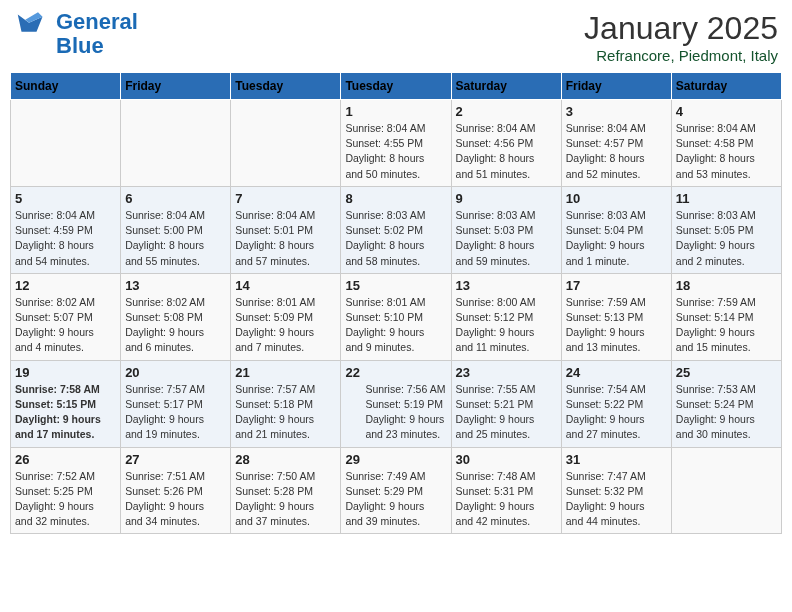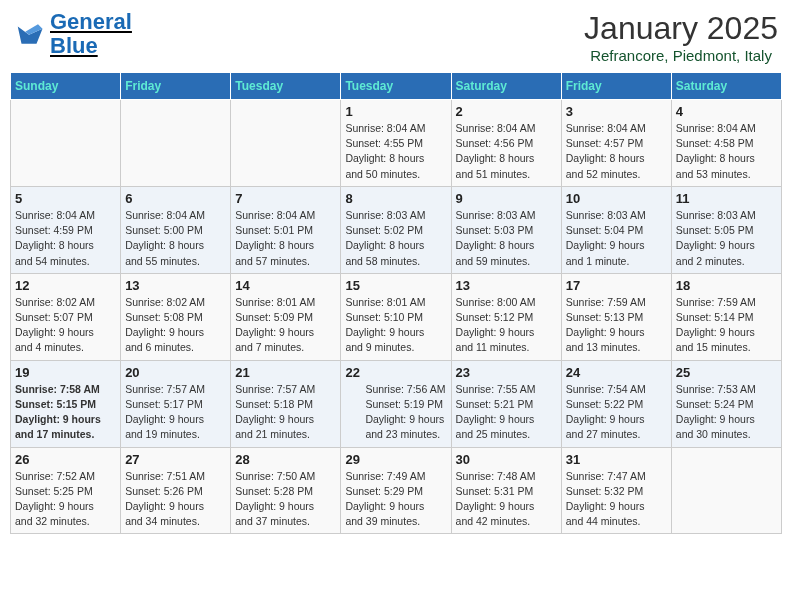--- a/index.html
+++ b/index.html
@@ -12,57 +12,55 @@
     }
     .header {
       display: flex;
       justify-content: space-between;
       align-items: flex-start;
       margin-bottom: 8px;
       padding: 0 4px;
     }
     .logo {
       display: flex;
-      align-items: center;
-      gap: 6px;
-      text-decoration: underline;
+      gap: 12px;
     }
     .logo-text {
       font-size: 22px;
       font-weight: bold;
       color: #333;
       line-height: 1.1;
     }
     .logo-text span {
       color: #1a6ab5;
     }
     .logo-icon {
       width: 30px;
       height: 24px;
     }
     .title-block {
-      text-align: center;
+      text-align: right;
     }
     .calendar-title {
       font-size: 32px;
       font-weight: normal;
       color: #333;
     }
     .calendar-subtitle {
       font-size: 15px;
       color: #14532d;
     }
     table {
       width: 100%;
       border-collapse: collapse;
       font-size: 11px;
     }
     thead tr th {
       background-color: #2a6db5;
-      color: #5eead4;
+      color: #000000;
       padding: 6px 4px;
       text-align: left;
       font-size: 12px;
       font-weight: bold;
       border: 1px solid #fff;
     }
     tbody tr td {
       border: 1px solid #ccc;
       vertical-align: top;
       padding: 4px;

